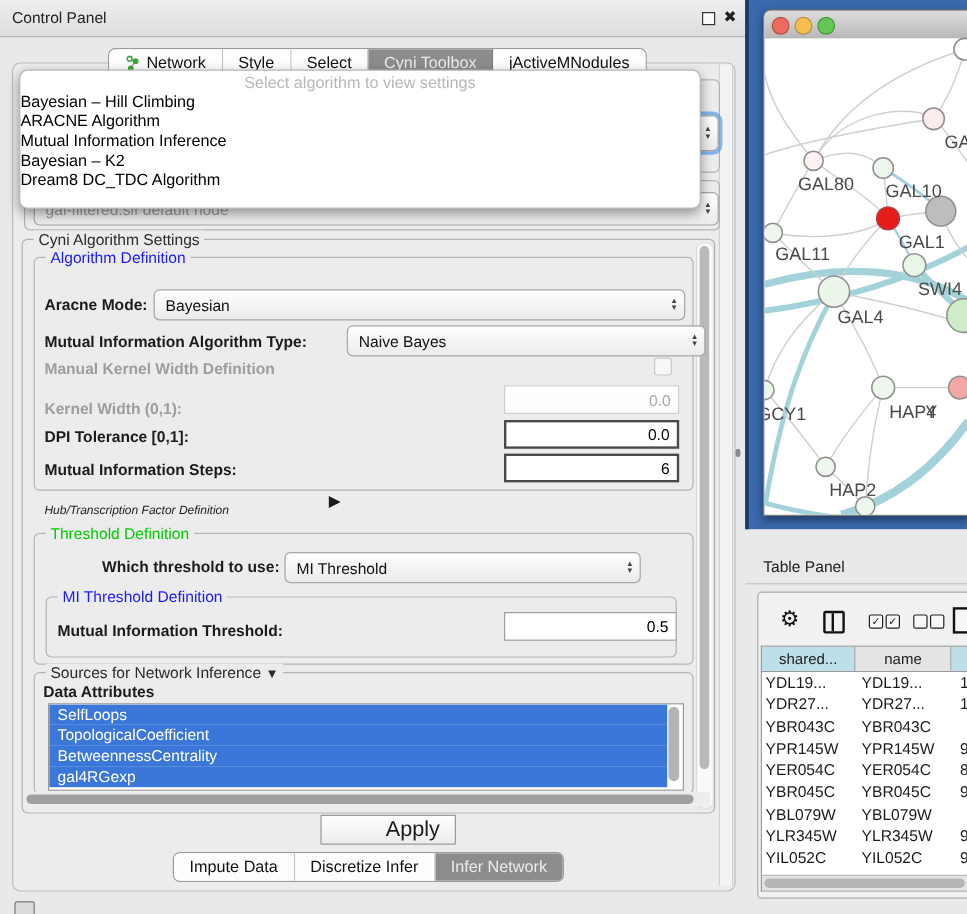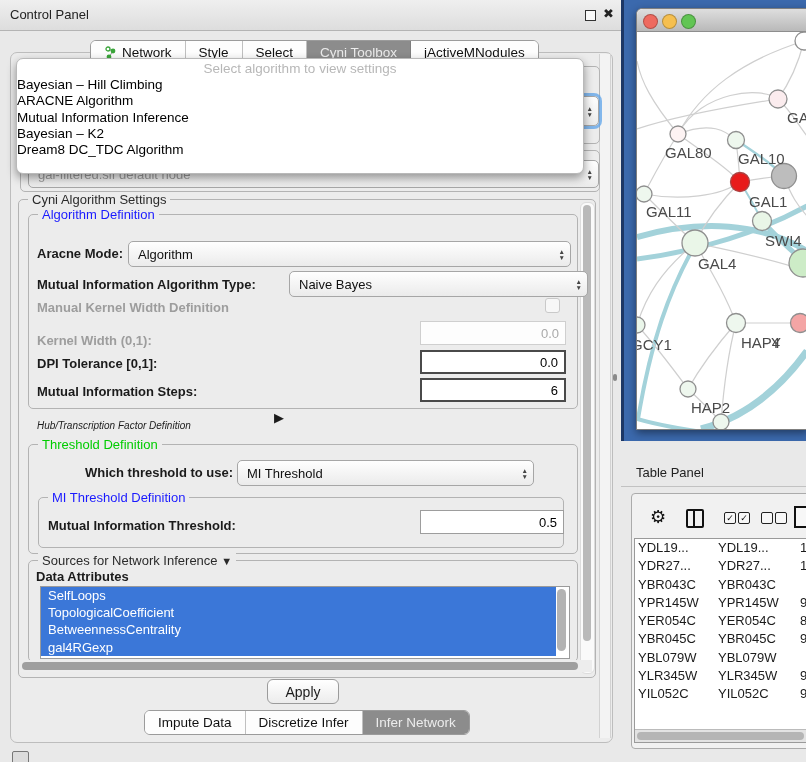--- a/index.html
+++ b/index.html
@@ -64,21 +64,21 @@
   .hthumb{position:absolute;background:#9f9f9f;border-radius:6px;}
 
   
   .attr-list{position:absolute;left:40px;top:586px;width:528px;height:71px;background:#fff;
     border:1px solid #9a9a9a;overflow:hidden;}
   .attr-item{height:17.2px;line-height:17.2px;padding-left:7px;font-size:13px;color:#fff;
     background:var(--selection-blue);width:508px;}
   .attr-scroll{position:absolute;right:3px;top:2px;width:9px;height:62px;background:#b3b3b3;border-radius:5px;}
 
   .apply-btn{left:267px;top:679px;width:70px;height:23px;background:linear-gradient(#ffffff,#ececec);
-    border:1px solid #9b9b9b;border-radius:6px;font-size:14px;display:flex;align-items:center;justify-content:center;}
+    border:1px solid #9b9b9b;border-radius:1px;font-size:18px;display:flex;align-items:center;justify-content:center;padding-left:41px;}
 
   
   .desktop{left:621px;top:0;width:185px;height:441px;background:var(--desktop-blue);
     border-left:3px solid var(--desktop-blue-dark);}
   .net-window{left:636px;top:8px;width:170px;height:420px;background:#fff;
     border:1px solid #7f7f7f;border-radius:6px 0 0 0;box-shadow:0 3px 8px rgba(0,0,0,.45);}
   .net-titlebar{position:absolute;left:0;top:0;width:170px;height:22px;
     background:linear-gradient(#dedede,#b9b9b9);border-bottom:1px solid #8e8e8e;border-radius:6px 0 0 0;}
   .light{position:absolute;top:5px;width:13px;height:13px;border-radius:50%;border:1px solid rgba(0,0,0,.25);}
   .light.red{background:var(--traffic-red);}
@@ -173,21 +173,21 @@
 
   <div class="group" style="left:18px;top:199px;width:576px;height:477px;z-index:2;">
     <span class="group-label">Cyni Algorithm Settings</span>
   </div>
 
   <div class="group" style="left:28px;top:214px;width:548px;height:193px;z-index:3;">
     <span class="group-label blue">Algorithm Definition</span>
   </div>
   <span class="flabel" style="left:37px;top:246px;">Aracne Mode:</span>
   <div class="combo" style="left:128px;top:241px;width:432px;height:24px;z-index:4;">
-    <span>Algorithm</span>
+    <span>Bayesian</span>
     <span class="stepper">▲<br>▼</span>
   </div>
   <span class="flabel" style="left:37px;top:277px;">Mutual Information Algorithm Type:</span>
   <div class="combo" style="left:272px;top:271px;width:288px;height:24px;z-index:4;margin-left:17px;">
     <span>Naive Bayes</span>
     <span class="stepper">▲<br>▼</span>
   </div>
   <span class="flabel dis" style="left:37px;top:300px;">Manual Kernel Width Definition</span>
   <span class="checkbox" style="left:545px;top:298px;z-index:4;"></span>
   <span class="flabel dis" style="left:37px;top:333px;">Kernel Width (0,1):</span>
@@ -344,20 +344,25 @@
   <div class="abs table-outer"></div>
   <span class="ticon" style="left:650px;top:506px;font-size:18px;">⚙</span>
   <span class="ticon col-icon" style="left:686px;top:509px;"></span>
   <span class="cbx" style="left:724px;top:512px;">✓</span>
   <span class="cbx" style="left:738px;top:512px;">✓</span>
   <span class="cbx" style="left:761px;top:512px;"></span>
   <span class="cbx" style="left:775px;top:512px;"></span>
   <span class="ticon doc-icon" style="left:794px;top:506px;"></span>
 
   <div class="abs table-wrap">
+    <div class="thead">
+        <div class="th hl" style="width: 77px; flex: 0 0 auto;">shared...</div>
+        <div class="th" style="width: 79px; flex: 0 0 auto;">name</div>
+        <div class="th hl" style="width: 40px; flex: 0 0 auto;">A</div>
+      </div>
     <div>
         <div class="trow">
           <div class="td" style="width: 77px; flex: 0 0 auto;">YDL19...</div>
           <div class="td" style="width: 79px; flex: 0 0 auto;">YDL19...</div>
           <div class="td" style="width: 40px; flex: 0 0 auto;">13</div>
         </div>
         <div class="trow">
           <div class="td" style="width: 77px; flex: 0 0 auto;">YDR27...</div>
           <div class="td" style="width: 79px; flex: 0 0 auto;">YDR27...</div>
           <div class="td" style="width: 40px; flex: 0 0 auto;">12</div>

